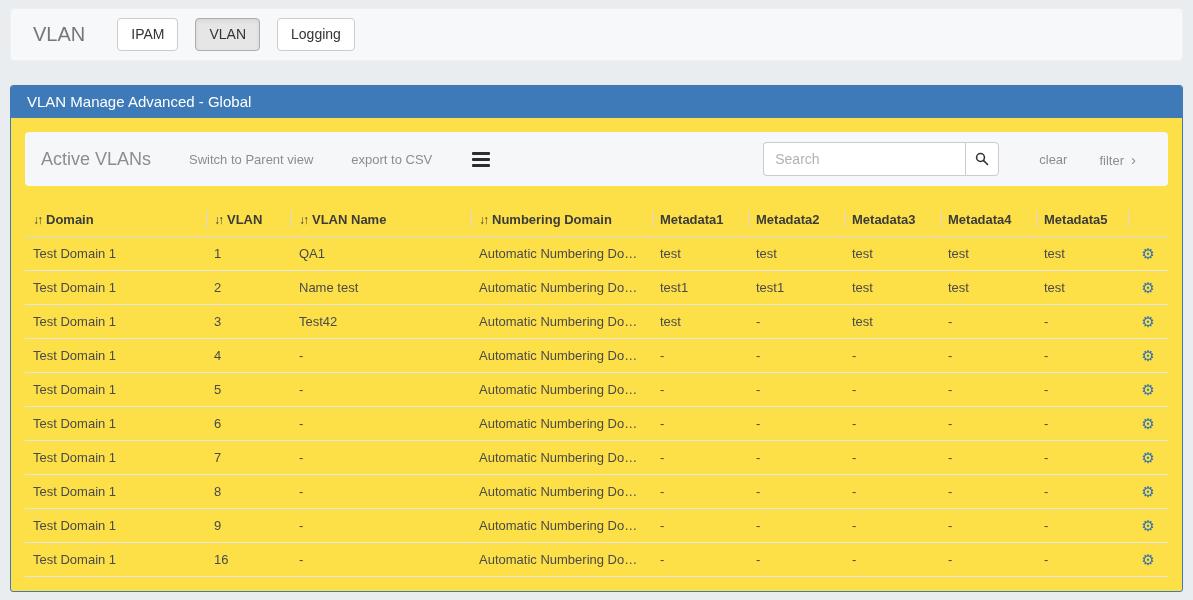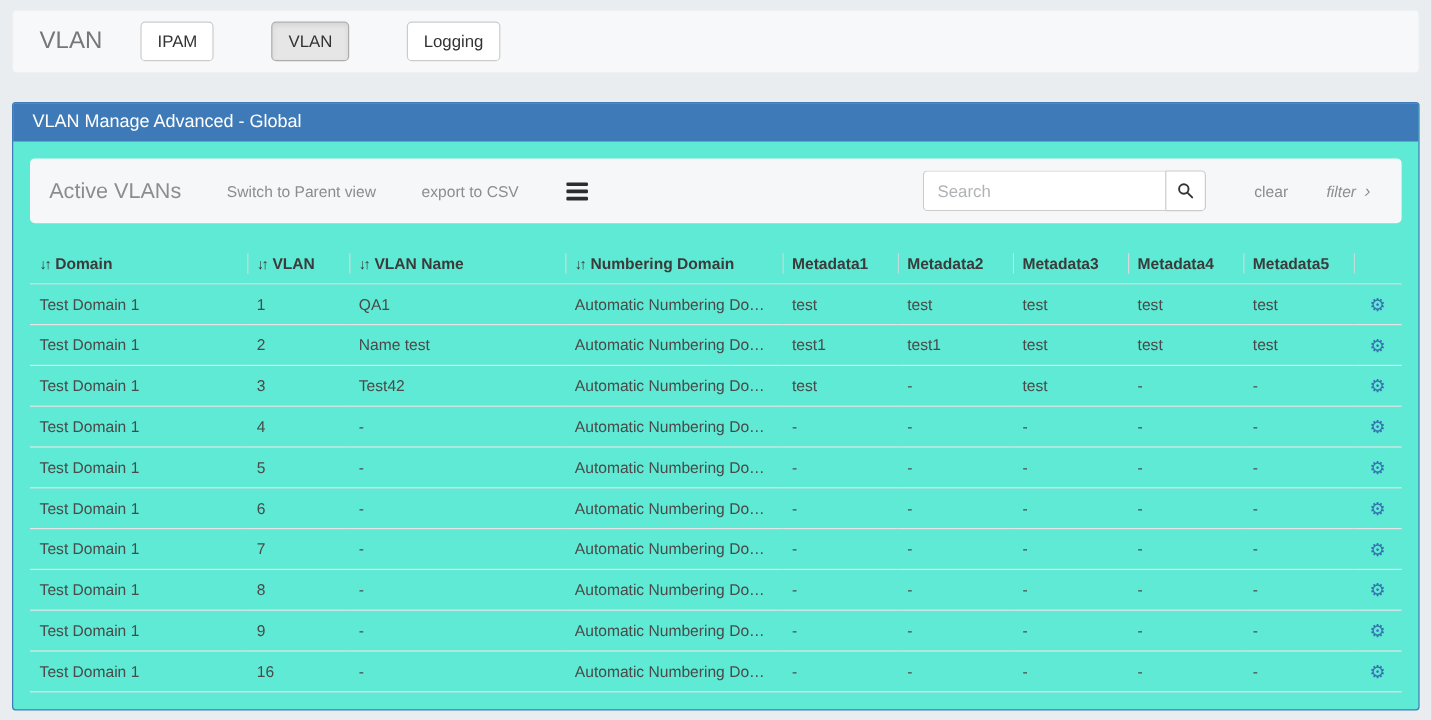--- a/index.html
+++ b/index.html
@@ -15,38 +15,38 @@
     font-family:"Liberation Sans",sans-serif;
     position:relative;
   }
   
   .navbar{
     position:absolute;left:10px;top:8px;width:1173px;height:53px;
     background:#f7f8f9;border:1px solid #eef0f2;border-radius:4px;
     display:flex;align-items:center;padding:0 12px;
   }
   .nav-title{font-size:20px;color:#75787b;margin:0 32px 0 10px;}
-  .nav-tabs{display:flex;gap:31px;}
+  .nav-tabs{display:flex;}
   .btn{
     background:#fff;border:1px solid #ccc;border-radius:4px;
     color:#333;font-size:14px;padding:6px 13px;margin-right:17px;
     cursor:pointer;font-family:inherit;line-height:19px;
   }
   .btn.active{background:#e6e6e6;border-color:#adadad;box-shadow:inset 0 2px 4px rgba(0,0,0,.08);}
   .nav-actions{margin-left:auto;display:flex;gap:19px;padding-right:2px;}
   .btn-primary,.btn-success{
     border-radius:4px;color:#fff;font-size:14px;padding:7px 14px;
     cursor:pointer;font-family:inherit;line-height:19px;
   }
   .btn-primary{background:var(--primary);border:1px solid #2e6da4;}
   .btn-success{background:var(--success);border:1px solid #4cae4c;}
   
   .panel{
     position:absolute;left:10px;top:85px;width:1173px;
-    background:#5eead4;border:1px solid var(--panel-blue);border-radius:3px;
+    background:#fde047;border:1px solid var(--panel-blue);border-radius:3px;
   }
   .panel-heading{
     background:var(--panel-blue);color:#fff;font-size:15px;
     height:32px;padding:8px 16px;border-radius:2px 2px 0 0;line-height:16px;
   }
   .panel-body{padding:14px;}
   
   .toolbar{
     background:#f6f7f8;border-radius:4px;height:54px;
     display:flex;align-items:center;padding:0 16px;
@@ -61,21 +61,21 @@
     width:202px;height:34px;border:1px solid #ccc;border-right:none;
     border-radius:4px 0 0 4px;padding:0 11px;font-size:14px;color:#555;
     outline:none;font-family:inherit;
   }
   .search-group input::placeholder{color:#b0b3b5;}
   .search-btn{
     width:34px;height:34px;background:#fff;border:1px solid #ccc;
     border-radius:0 4px 4px 0;display:flex;align-items:center;justify-content:center;cursor:pointer;
   }
   .tb-link.clear{margin-right:32px;}
-  .tb-link.filter{margin-right:10px;font-style:italic;}
+  .tb-link.filter{margin-right:16px;}
   .chev{margin-left:7px;font-size:15px;}
   
   table{width:100%;border-collapse:collapse;table-layout:fixed;margin-top:20px;}
   th{
     font-size:13px;color:#3b3b3b;text-align:left;font-weight:bold;
     padding:6px 8px 9px;border-bottom:1px solid #d9dbdd;position:relative;
     white-space:nowrap;overflow:hidden;
   }
   th:not(:first-child)::before{
     content:"";position:absolute;left:0;top:5px;height:17px;width:1px;background:#d8dadc;

